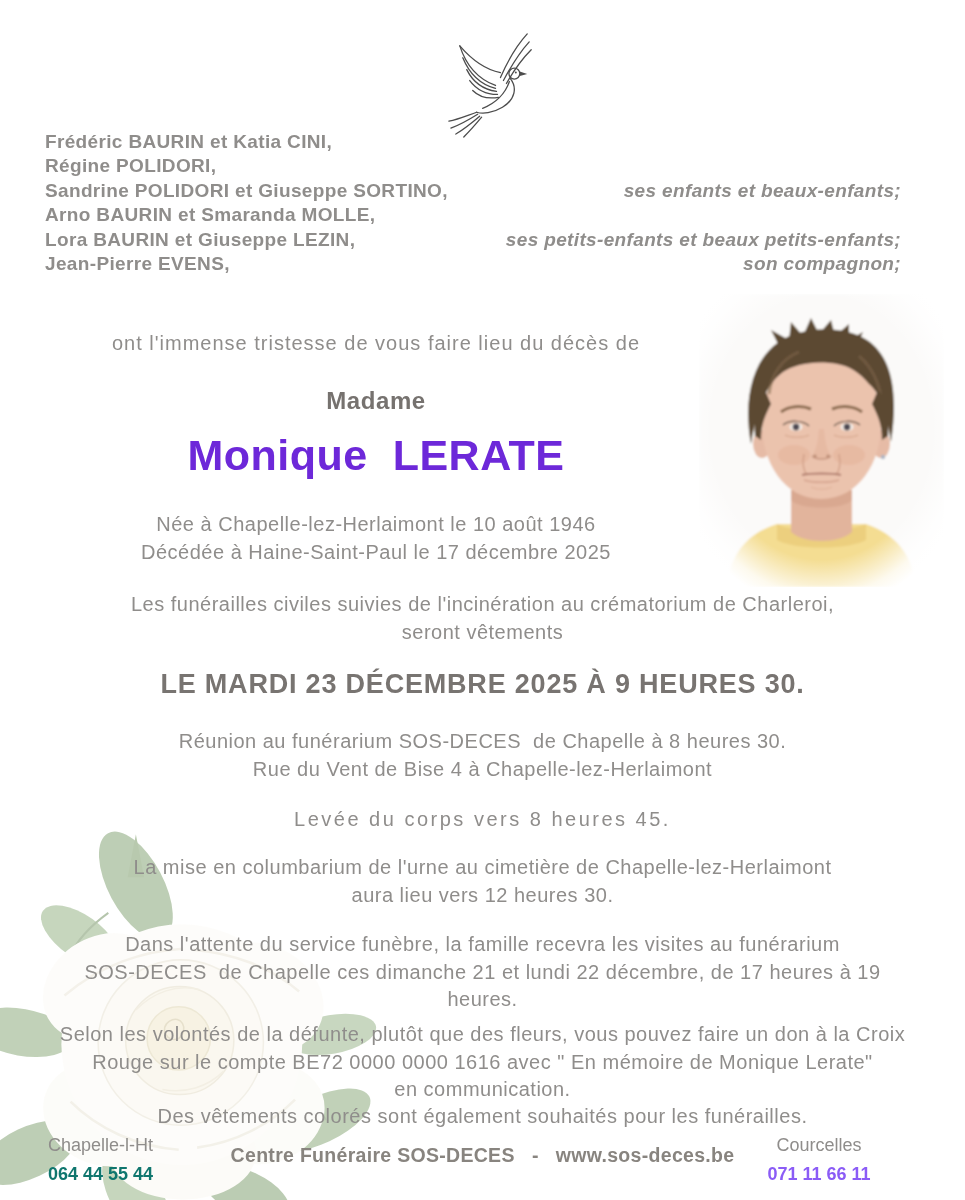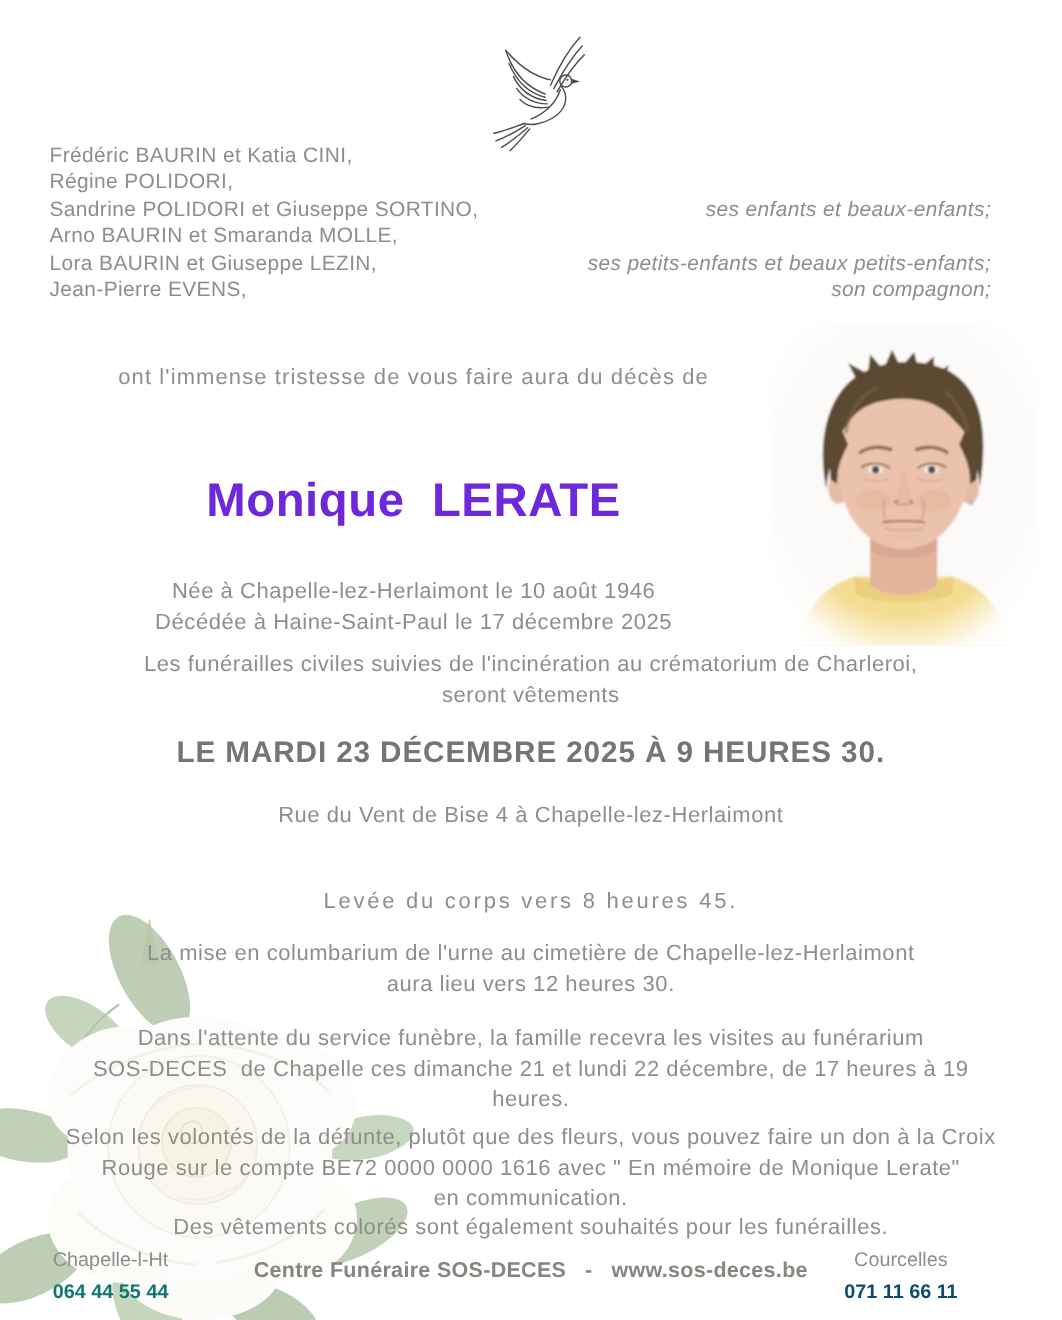--- a/index.html
+++ b/index.html
@@ -10,47 +10,47 @@
     background:#ffffff;
     overflow:hidden;
     font-family:"Liberation Sans", sans-serif;
     color:#8f8d8b;
   }
   .layer-text{position:absolute;z-index:2;}
   
   .dove{position:absolute;left:434px;top:26px;width:124px;height:114px;z-index:2;}
   
   .family{left:45px;right:64px;top:130px;font-size:19px;line-height:24.4px;letter-spacing:.35px;}
-  .family-row{display:flex;justify-content:space-between;align-items:flex-end;}
+  .family-row{display:flex;justify-content:space-between;align-items:flex-end;font-weight:bold;}
   .family-names{white-space:nowrap;}
   .family-relation{font-style:italic;text-align:right;white-space:nowrap;}
   
   .col-left{left:0;width:752px;text-align:center;}
   .intro{top:332px;font-size:20px;letter-spacing:1px;}
   .civility{top:387px;font-size:24px;font-weight:bold;color:#76726f;letter-spacing:.6px;}
   .deceased{top:431px;font-size:43px;font-weight:bold;color:#6d28d9;letter-spacing:.5px;}
-  .dates{top:524px;font-size:20px;line-height:28px;letter-spacing:.5px;}
+  .dates{top:510px;font-size:20px;line-height:28px;letter-spacing:.5px;}
   
   .portrait{position:absolute;left:699px;top:294px;width:245px;height:293px;z-index:1;}
   
   .par{left:0;right:0;text-align:center;font-size:20px;line-height:27.5px;letter-spacing:.5px;}
   .p-funerals{top:591px;}
   .p-date{top:668px;font-size:27px;line-height:32px;font-weight:bold;color:#787471;letter-spacing:.8px;}
   .p-meeting{top:728px;}
   .p-levee{top:806px;letter-spacing:2.5px;}
   .p-columbarium{top:854px;}
   .p-visits{top:931px;}
   .p-donation{top:1021px;}
   .p-clothing{top:1103px;}
   
   .footer-left{left:48px;top:1131px;width:200px;text-align:left;font-size:18px;line-height:29px;}
   .footer-left .phone{font-weight:bold;color:#0f766e;}
   .footer-center{left:0;right:0;top:1144px;text-align:center;font-size:19.5px;font-weight:bold;color:#88847f;letter-spacing:.3px;}
   .footer-right{right:56px;top:1131px;width:180px;text-align:center;font-size:18px;line-height:29px;}
-  .footer-right .phone{font-weight:bold;color:#0c4a6e;}
+  .footer-right .phone{font-weight:bold;color:#8b5cf6;}
   
   .rose{position:absolute;left:-18px;top:816px;width:420px;height:400px;z-index:0;opacity:.5;}
 </style>
 </head>
 <body>
 
 <div class="page">
 
   <svg class="rose" viewBox="0 0 410 392" aria-hidden="true">
     <g>
@@ -183,35 +183,37 @@
     <div class="family-row">
       <span class="family-names">Lora BAURIN et Giuseppe LEZIN,</span>
       <span class="family-relation">ses petits-enfants et beaux petits-enfants;</span>
     </div>
     <div class="family-row">
       <span class="family-names">Jean-Pierre EVENS,</span>
       <span class="family-relation">son compagnon;</span>
     </div>
   </div>
 
-  <div class="layer-text col-left intro">ont l'immense tristesse de vous faire aura du décès de</div>
+  <div class="layer-text col-left intro">ont l'immense tristesse de vous faire lieu du décès de</div>
+  <div class="layer-text col-left civility">Madame</div>
   <div class="layer-text col-left deceased">Monique &nbsp;LERATE</div>
   <div class="layer-text col-left dates">
     <div>Née à Chapelle-lez-Herlaimont le 10 août 1946</div>
     <div>Décédée à Haine-Saint-Paul le 17 décembre 2025</div>
   </div>
 
   <div class="layer-text par p-funerals">
     <div>Les funérailles civiles suivies de l'incinération au crématorium de Charleroi,</div>
     <div>seront vêtements</div>
   </div>
 
   <div class="layer-text par p-date">LE MARDI 23 DÉCEMBRE 2025 À 9 HEURES 30.</div>
 
   <div class="layer-text par p-meeting">
+    <div>Réunion au funérarium SOS-DECES &nbsp;de Chapelle à 8 heures 30.</div>
     <div>Rue du Vent de Bise 4 à Chapelle-lez-Herlaimont</div>
   </div>
 
   <div class="layer-text par p-levee">Levée du corps vers 8 heures 45.</div>
 
   <div class="layer-text par p-columbarium">
     <div>La mise en columbarium de l'urne au cimetière de Chapelle-lez-Herlaimont</div>
     <div>aura lieu vers 12 heures 30.</div>
   </div>
 

